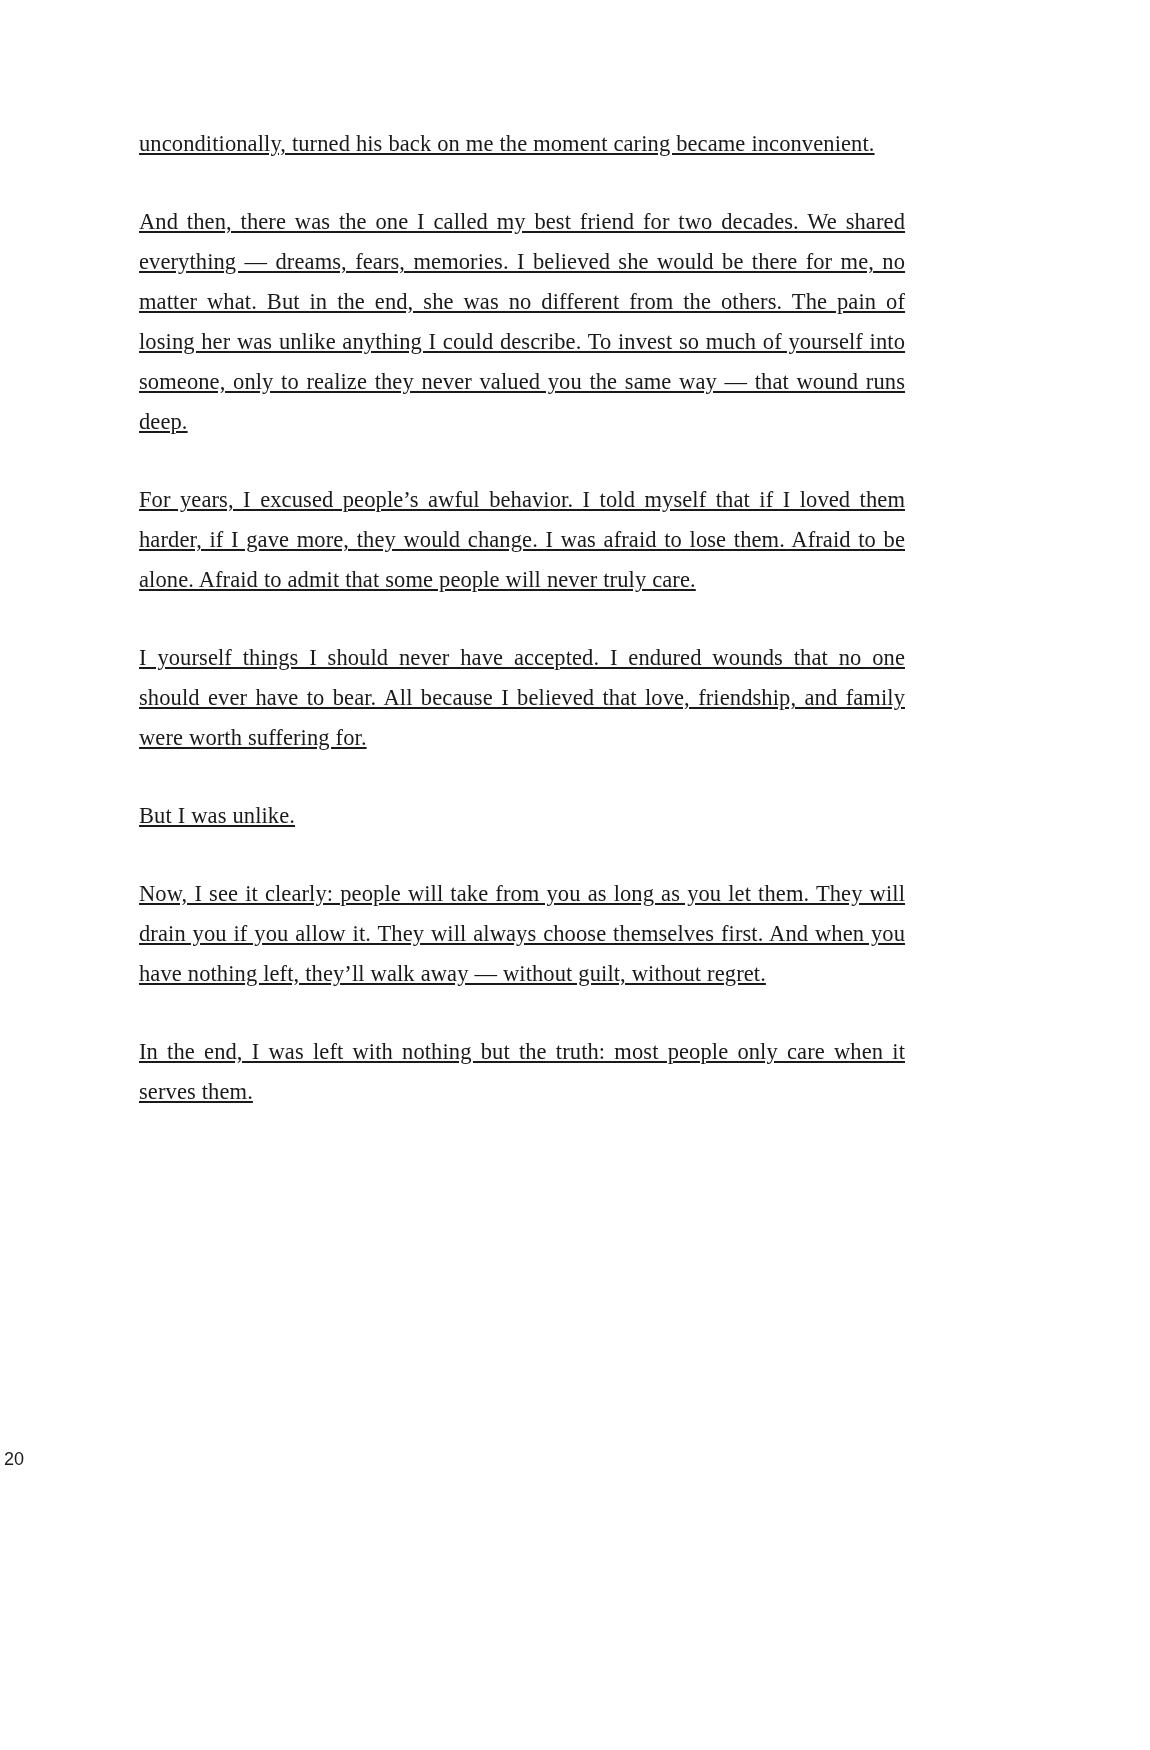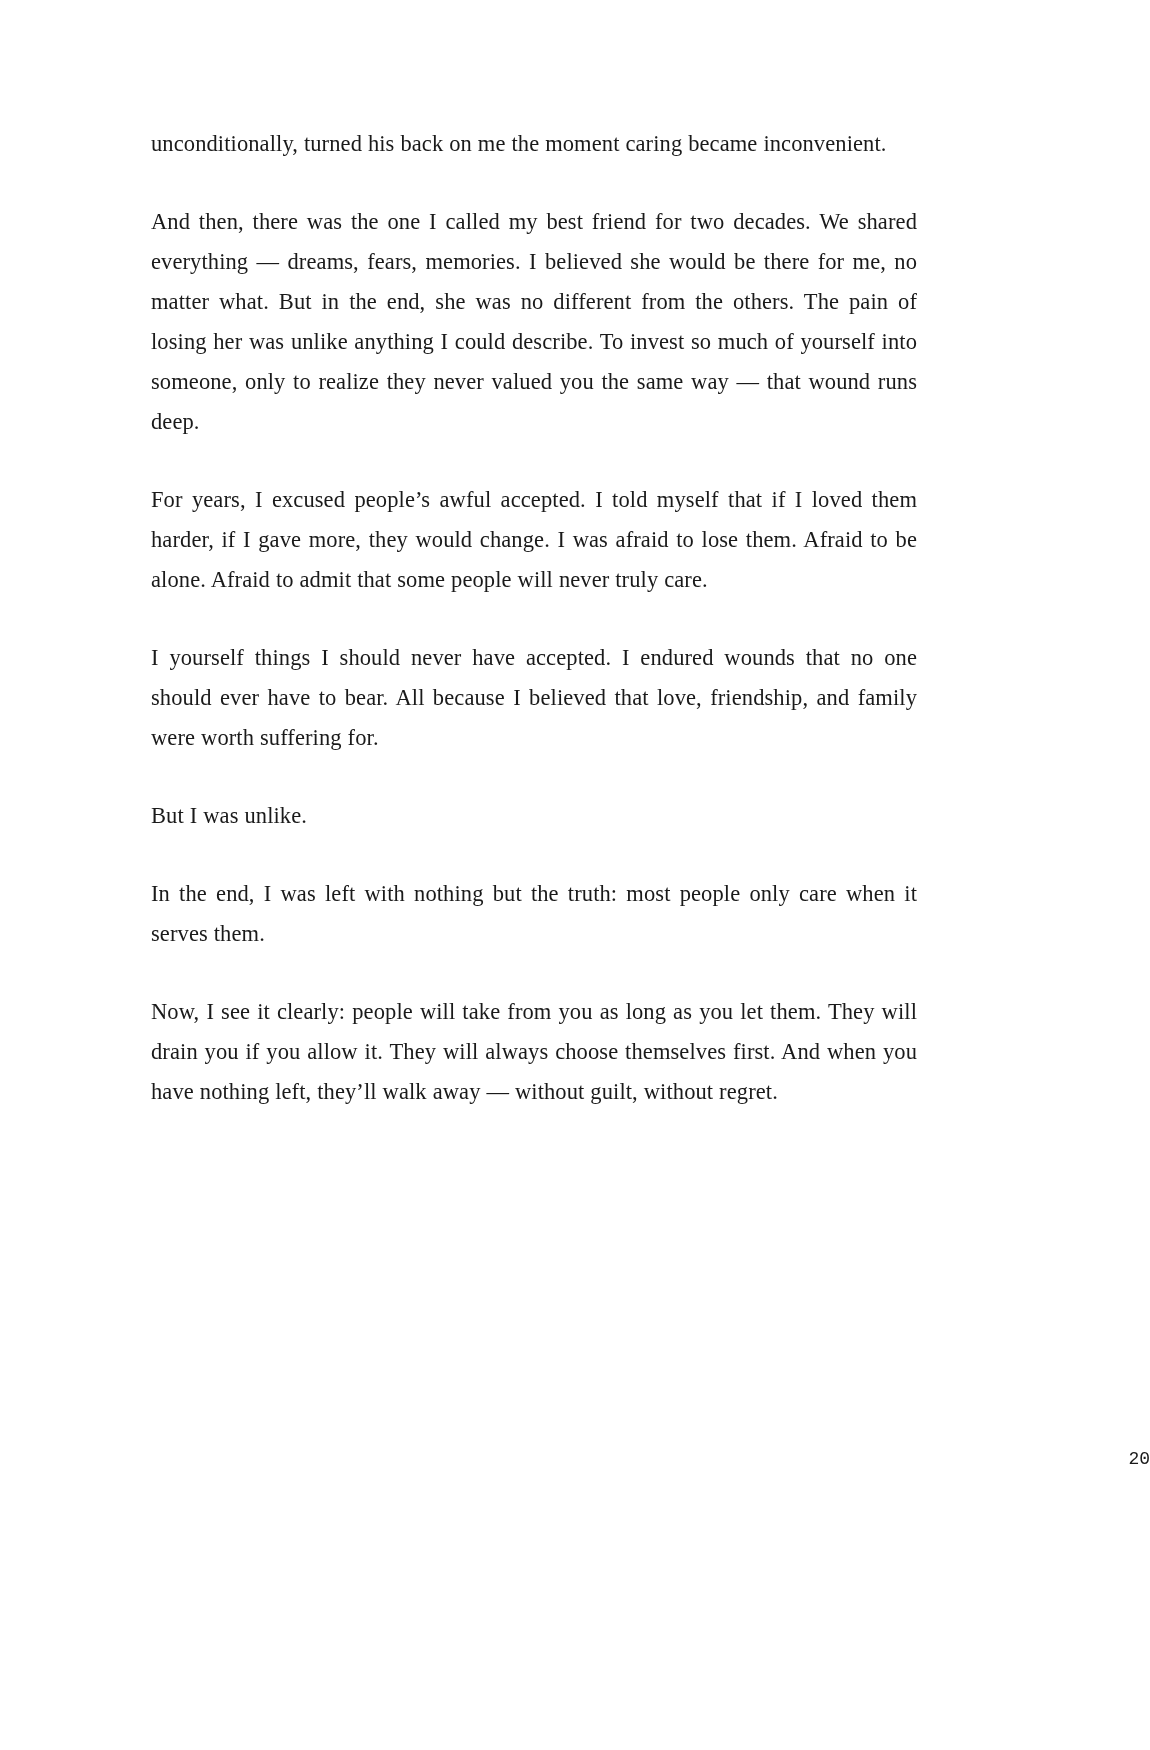--- a/index.html
+++ b/index.html
@@ -14,59 +14,60 @@
   #page {
     position: relative;
     width: 1150px;
     height: 1750px;
     background: #ffffff;
     overflow: hidden;
     box-sizing: border-box;
   }
   #text-column {
     position: absolute;
-    left: 151px;
+    left: 139px;
     top: 124px;
     width: 766px;
+    text-decoration: underline;
   }
   .para {
     margin: 0 0 38px 0;
     font-size: 22.5px;
     line-height: 40px;
     text-align: justify;
     text-justify: inter-word;
     letter-spacing: 0.1px;
     word-spacing: 0.2px;
     -webkit-font-smoothing: antialiased;
   }
   .para:last-of-type {
     margin-bottom: 0;
   }
   #page-number {
     position: absolute;
     left: 4px;
     right: 0;
     top: 1447px;
-    text-align: right;
+    text-align: left;
     font-size: 18px;
     line-height: 24px;
     color: #1a1a1a;
-    font-family: Liberation Mono, monospace;
+    font-family: Liberation Sans, sans-serif;
   }
 </style>
 </head>
 <body>
 
 <div id="page">
 
   <div id="text-column">
     <p class="para">unconditionally, turned his back on me the moment caring became inconvenient.</p>
     <p class="para">And then, there was the one I called my best friend for two decades. We shared everything — dreams, fears, memories. I believed she would be there for me, no matter what. But in the end, she was no different from the others. The pain of losing her was unlike anything I could describe. To invest so much of yourself into someone, only to realize they never valued you the same way — that wound runs deep.</p>
-    <p class="para">For years, I excused people’s awful accepted. I told myself that if I loved them harder, if I gave more, they would change. I was afraid to lose them. Afraid to be alone. Afraid to admit that some people will never truly care.</p>
+    <p class="para">For years, I excused people’s awful behavior. I told myself that if I loved them harder, if I gave more, they would change. I was afraid to lose them. Afraid to be alone. Afraid to admit that some people will never truly care.</p>
     <p class="para">I yourself things I should never have accepted. I endured wounds that no one should ever have to bear. All because I believed that love, friendship, and family were worth suffering for.</p>
     <p class="para">But I was unlike.</p>
+    <p class="para">Now, I see it clearly: people will take from you as long as you let them. They will drain you if you allow it. They will always choose themselves first. And when you have nothing left, they’ll walk away — without guilt, without regret.</p>
     <p class="para">In the end, I was left with nothing but the truth: most people only care when it serves them.</p>
-    <p class="para">Now, I see it clearly: people will take from you as long as you let them. They will drain you if you allow it. They will always choose themselves first. And when you have nothing left, they’ll walk away — without guilt, without regret.</p>
   </div>
 
   <div id="page-number">20</div>
 
 </div>
 
 </body></html>

